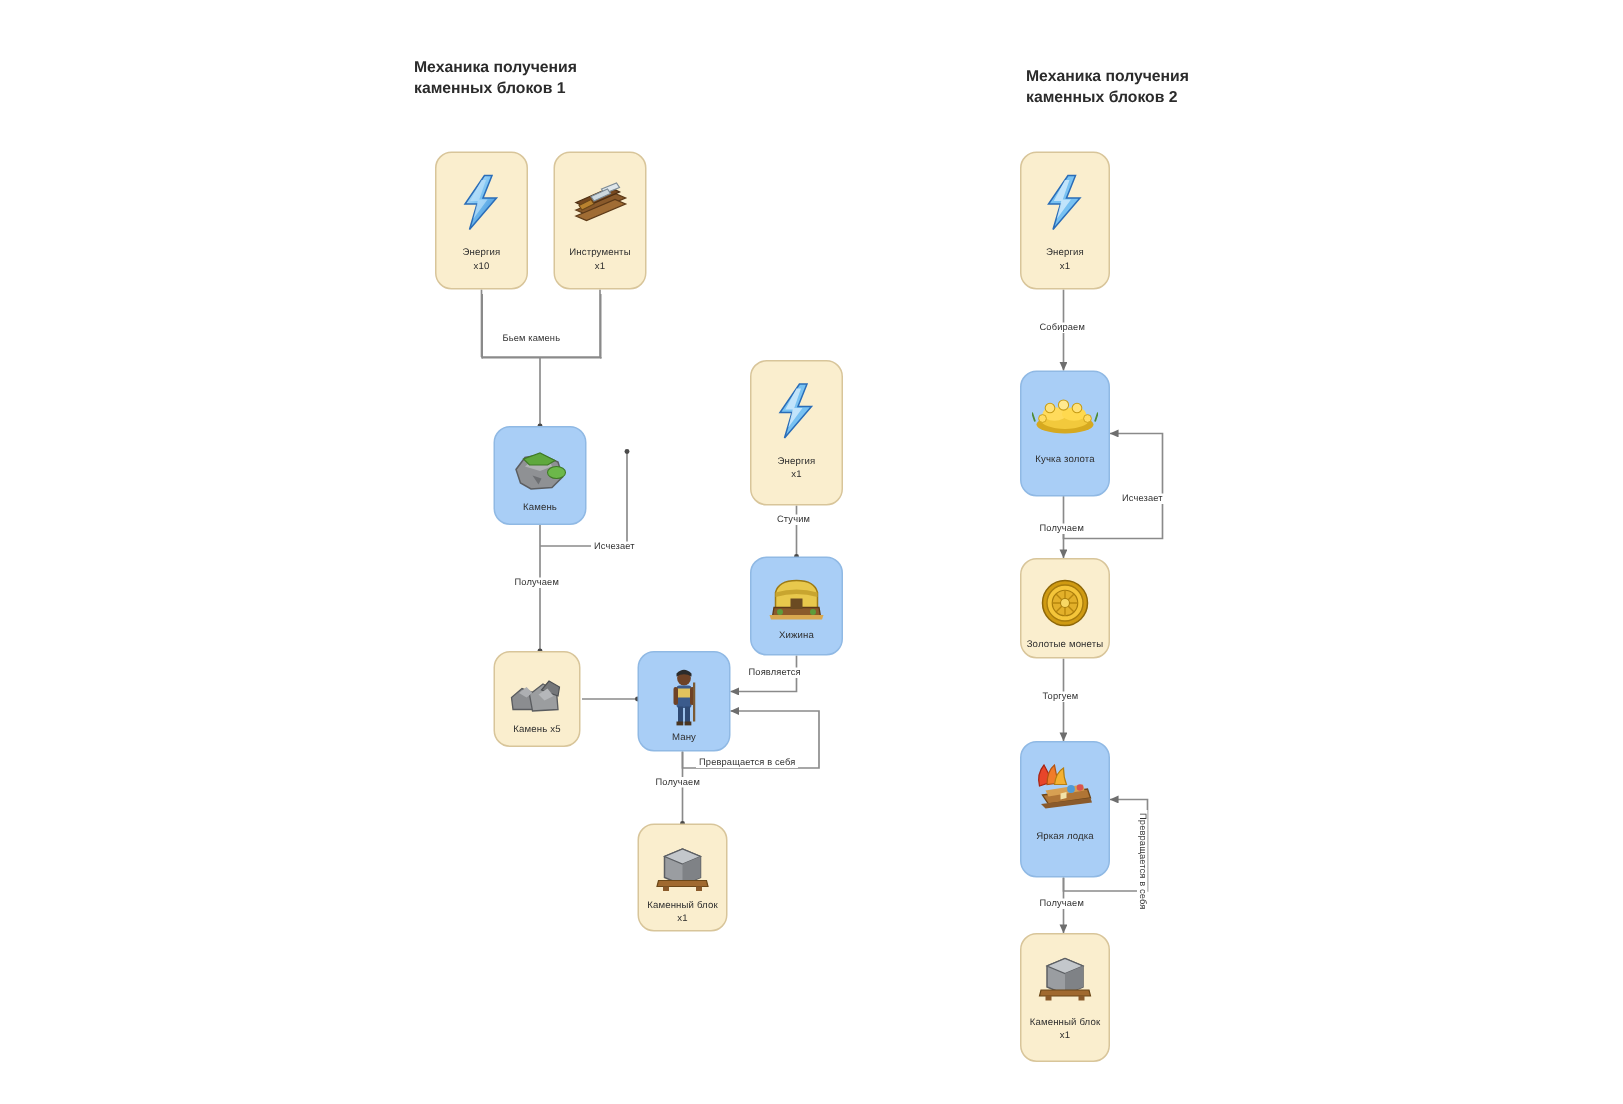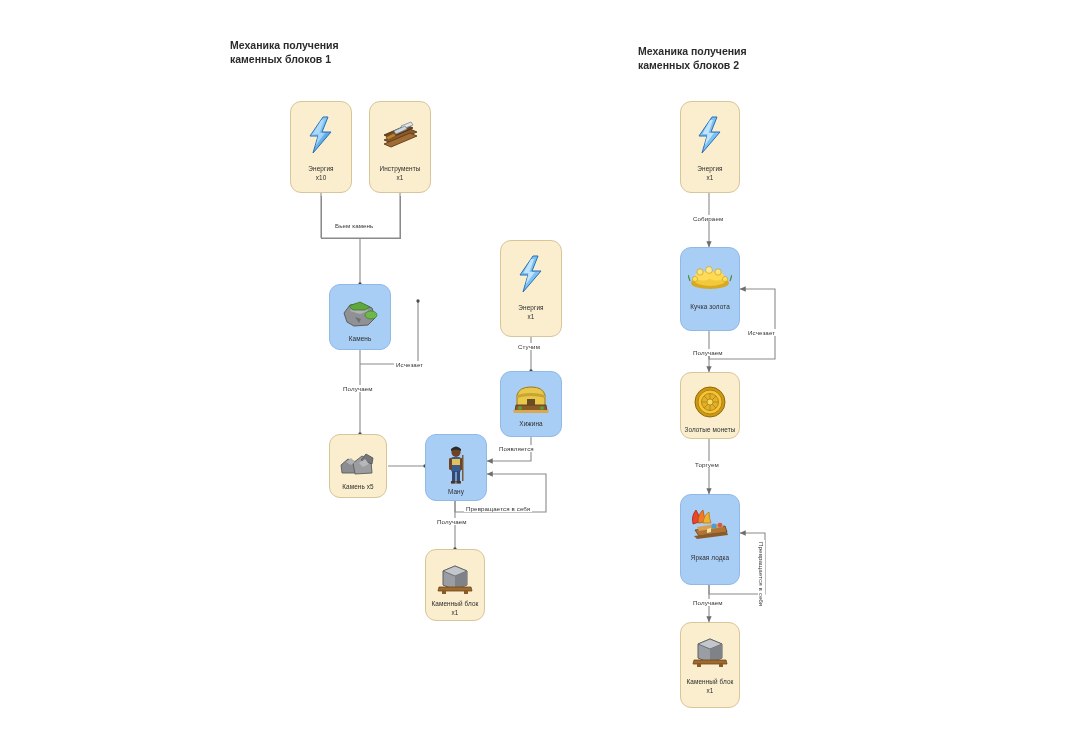--- a/index.html
+++ b/index.html
@@ -14,20 +14,21 @@
   #canvas { position: absolute; left:0; top:0; width:1082px; height:736px; }
   svg.edges { position:absolute; left:0; top:0; width:1082px; height:736px; pointer-events:none; }
 
   .col-title {
     position: absolute;
     font-size: 10.5px;
     font-weight: bold;
     color: #2b2b2b;
     line-height: 1.35;
     white-space: pre-line;
+    margin-left: 46px;
   }
 
   .card {
     position: absolute;
     border-radius: 11px;
     border: 1px solid #d8c59a;
     background: #faeece;
     display: flex;
     flex-direction: column;
     align-items: center;

